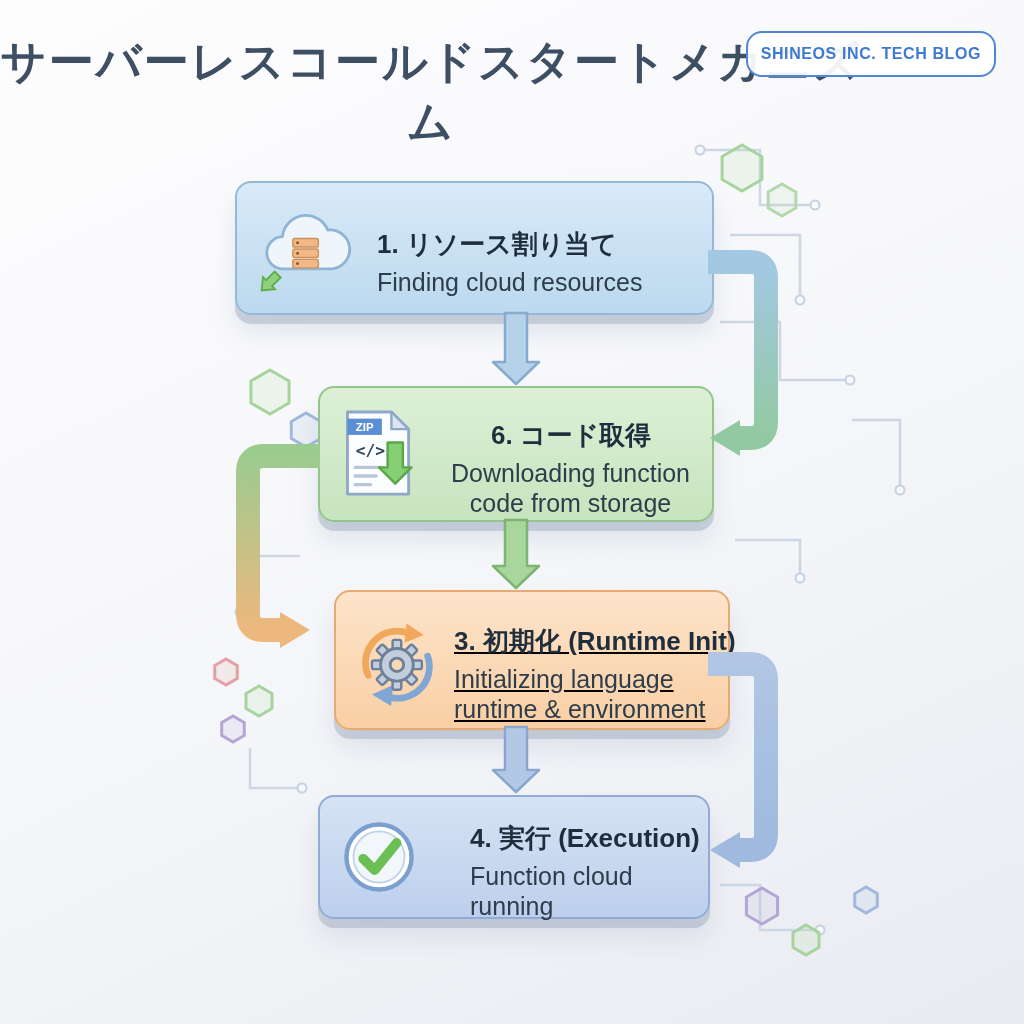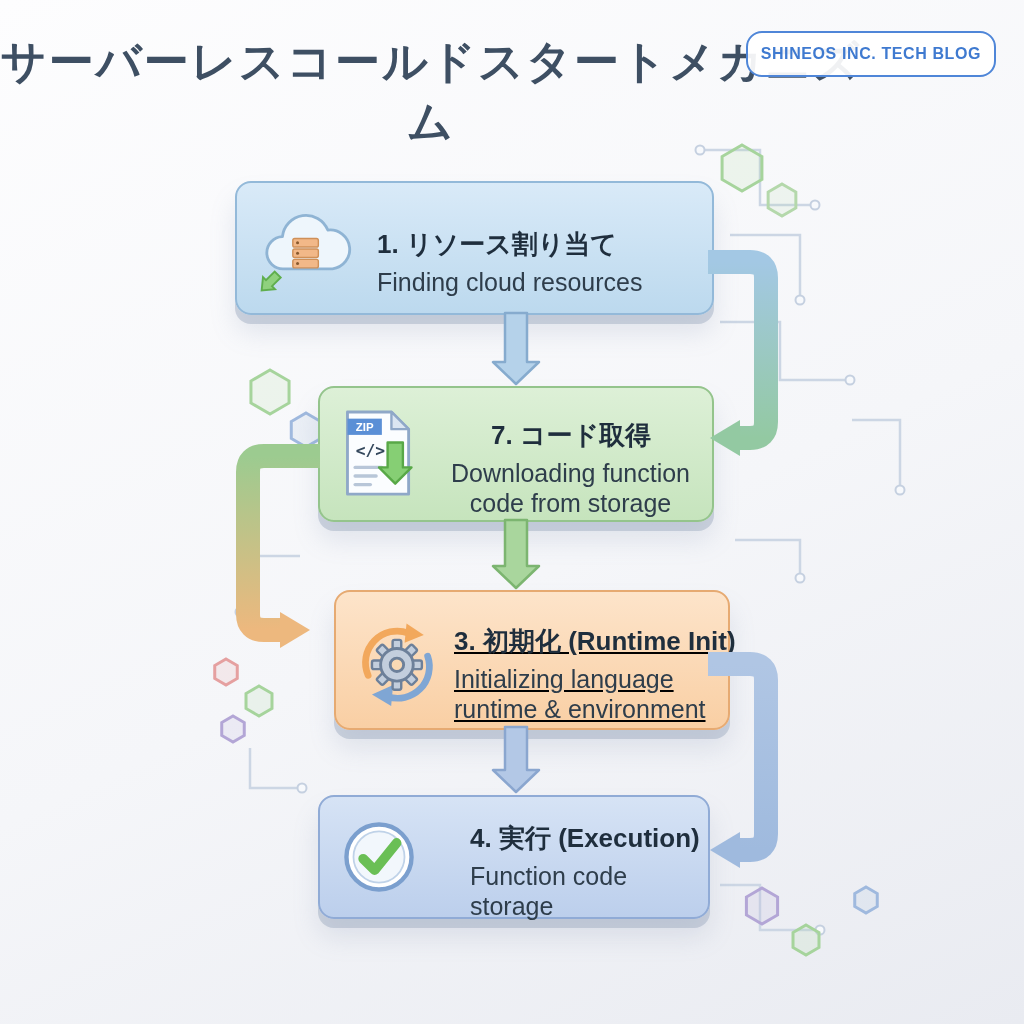--- a/index.html
+++ b/index.html
@@ -136,21 +136,21 @@
           <line x1="20" y1="64" x2="48" y2="64"></line>
           <line x1="20" y1="73" x2="42" y2="73"></line>
           <line x1="20" y1="82" x2="36" y2="82"></line>
         </g>
         <g transform="translate(62,64)">
           <polygon points="-8,-26 8,-26 8,0 17,0 0,17 -17,0 -8,0" fill="#86cf74" stroke="#58a847" stroke-width="2.5" stroke-linejoin="round"></polygon>
         </g>
       </svg>
     </div>
     <div class="texts">
-      <div class="step-title">7. コード取得</div>
+      <div class="step-title">6. コード取得</div>
       <div class="step-sub">Downloading function code from storage</div>
     </div>
   </div>
 
   <div class="step step3">
     <div class="icon-wrap">
       <svg width="96" height="96" viewBox="0 0 100 100">
         <path d="M22 66 A33 33 0 0 1 64 22" fill="none" stroke="#f2a85c" stroke-width="7" stroke-linecap="round"></path>
         <polygon points="62,12 80,24 60,32" fill="#f2a85c"></polygon>
         <path d="M84 46 A33 33 0 0 1 42 88" fill="none" stroke="#7fa6d4" stroke-width="7" stroke-linecap="round"></path>
@@ -180,21 +180,21 @@
   <div class="step step4">
     <div class="icon-wrap">
       <svg width="88" height="88" viewBox="0 0 100 100">
         <circle cx="50" cy="50" r="37" fill="#ffffff" stroke="#7b9fce" stroke-width="5"></circle>
         <circle cx="50" cy="50" r="29" fill="#f2f7fc" stroke="#bfd2e8" stroke-width="2"></circle>
         <path d="M32 52 L45 65 L70 34" fill="none" stroke="#6abf55" stroke-width="11" stroke-linecap="round" stroke-linejoin="round"></path>
       </svg>
     </div>
     <div class="texts">
       <div class="step-title">4. 実行 (Execution)</div>
-      <div class="step-sub">Function code storage</div>
+      <div class="step-sub">Function cloud running</div>
     </div>
   </div>
 
   <svg class="connectors" viewBox="0 0 1024 1024">
     <defs>
       <linearGradient id="gradC1" x1="0" y1="0" x2="0" y2="1">
         <stop offset="0" stop-color="#a3c8e4"></stop>
           <stop offset="1" stop-color="#93c9a2"></stop>
       </linearGradient>
       <linearGradient id="gradC2" x1="0" y1="0" x2="0" y2="1">

